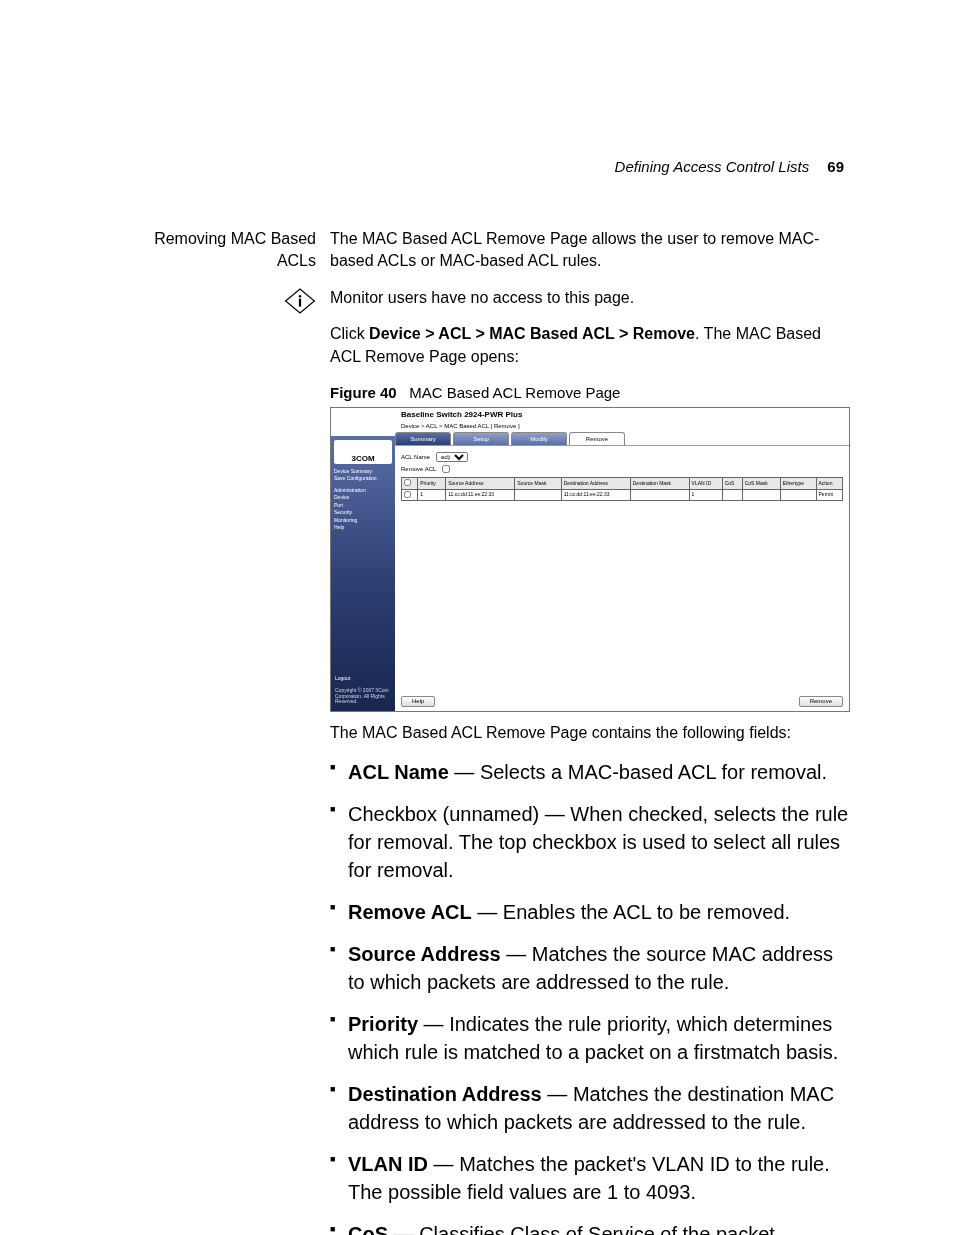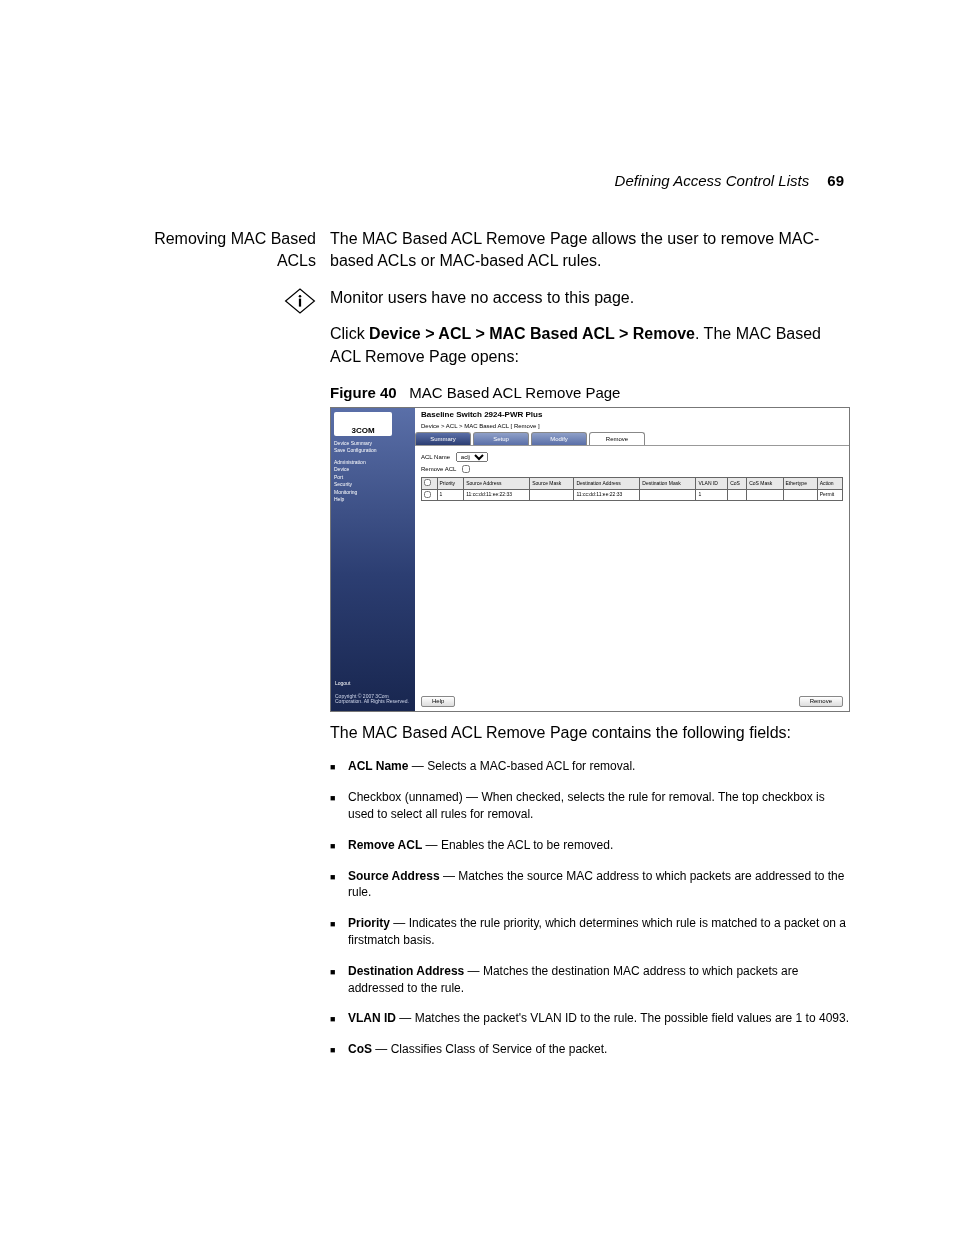--- a/index.html
+++ b/index.html
@@ -1,32 +1,32 @@
 <!DOCTYPE html>
 <html><head>
 <meta charset="utf-8">
 <style>
   * { box-sizing: border-box; margin: 0; padding: 0; }
   html, body { width: 954px; height: 1235px; background: #fff; font-family: "Segoe UI", "Helvetica Neue", Arial, sans-serif; color: #000; }
   .page { position: relative; width: 954px; height: 1235px; padding: 170px 100px 60px 130px; }
-  .running-head { position: absolute; top: 172px; right: 110px; font-style: italic; font-size: 15px; text-align: right; }
+  .running-head { position: absolute; top: 158px; right: 110px; font-style: italic; font-size: 15px; text-align: right; }
   .running-head .pg { font-weight: 700; font-style: normal; margin-left: 14px; }
   .content { margin-top: 58px; }
   .row { display: flex; }
   .margin-col { width: 200px; flex: 0 0 200px; text-align: right; padding-right: 14px; font-weight: 400; font-size: 16px; line-height: 1.35; }
   .body-col { flex: 1; font-size: 16px; line-height: 1.4; }
   .para { margin-bottom: 14px; }
   .it { }
   .b { font-weight: 700; }
   .info-icon-wrap { width: 200px; flex: 0 0 200px; display:flex; justify-content:flex-end; padding-right:14px; }
   .info-icon { width: 32px; height: 28px; }
   .figcap { font-size: 15px; margin-top: 6px; margin-bottom: 4px; }
   .figcap .b { font-weight:700; }
   .screenshot { border: 1px solid #777; width: 520px; height: 305px; font-size: 6px; line-height: 1.1; display:flex; }
-  .ss-side { width: 84px; background: linear-gradient(180deg,#5a6fa8 0%, #2c3e72 55%, #18264f 100%); color:#fff; padding:4px 3px; position:relative; }
+  .ss-side { width: 64px; background: linear-gradient(180deg,#5a6fa8 0%, #2c3e72 55%, #18264f 100%); color:#fff; padding:4px 3px; position:relative;margin-top:28px; }
   .ss-logo { width:58px; height:24px; background:#fff; color:#000; font-weight:700; font-size:8px; display:flex; align-items:flex-end; justify-content:center; margin-bottom:4px; border-radius:2px; }
   .ss-link { display:block; color:#fff; padding:1px 0; }
   .ss-link.sm { font-size:5px; }
   .ss-sub { position:absolute; bottom:6px; left:4px; right:4px; font-size:5px; color:#cfd6ea; }
   .ss-main { flex:1; display:flex; flex-direction:column; }
   .ss-title { padding:3px 6px; font-size:8px; font-weight:700; background:#fff; }
   .ss-crumb { padding:0 6px 3px; font-size:6px; }
   .ss-tabs { display:flex; height:14px; background:#fff; border-bottom:1px solid #999; }
   .ss-tab { width:56px; text-align:center; font-size:6px; line-height:13px; border:1px solid #888; border-bottom:none; margin-right:2px; background:linear-gradient(#5a6fa8,#2c3e72); color:#fff; border-radius:3px 3px 0 0; }
   .ss-tab.mid { background:linear-gradient(#8fa0c8,#5a6fa8); }
@@ -34,21 +34,21 @@
   .ss-body { flex:1; background:#fff; padding:6px; position:relative; }
   .ss-field { margin-bottom:3px; }
   .ss-field label { margin-right:4px; }
   .ss-field select { font-size:6px; height:10px; }
   .ss-table { border-collapse:collapse; width:100%; margin-top:4px; }
   .ss-table th, .ss-table td { border:1px solid #666; padding:1px 2px; font-size:5px; text-align:left; white-space:nowrap; }
   .ss-table th { background:#e8e8e8; font-weight:400; }
   .ss-btnrow { position:absolute; bottom:4px; left:6px; right:6px; display:flex; justify-content:space-between; }
   .ss-btn { font-size:6px; padding:1px 10px; border:1px solid #888; background:linear-gradient(#fff,#ddd); border-radius:2px; }
   ul.sq { list-style:none; padding-left:18px; margin-top:6px; }
-  ul.sq > li { position:relative; margin:0 0 14px 0; font-size:12px; line-height:1.4; }
+  ul.sq > li { position:relative; margin:0 0 14px 0; font-size:20px; line-height:1.4; }
   ul.sq > li::before { content:"■"; position:absolute; left:-18px; top:3px; font-size:9px; }
   .below { margin-top:10px; }
 </style>
 </head>
 <body>
 
 <div class="page">
   <div class="running-head">
     <span>Defining Access Control Lists</span>
     <span class="pg">69</span>

